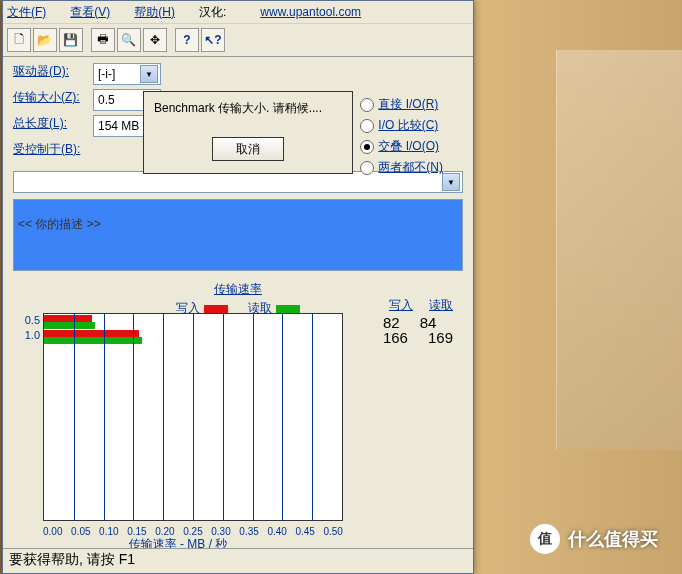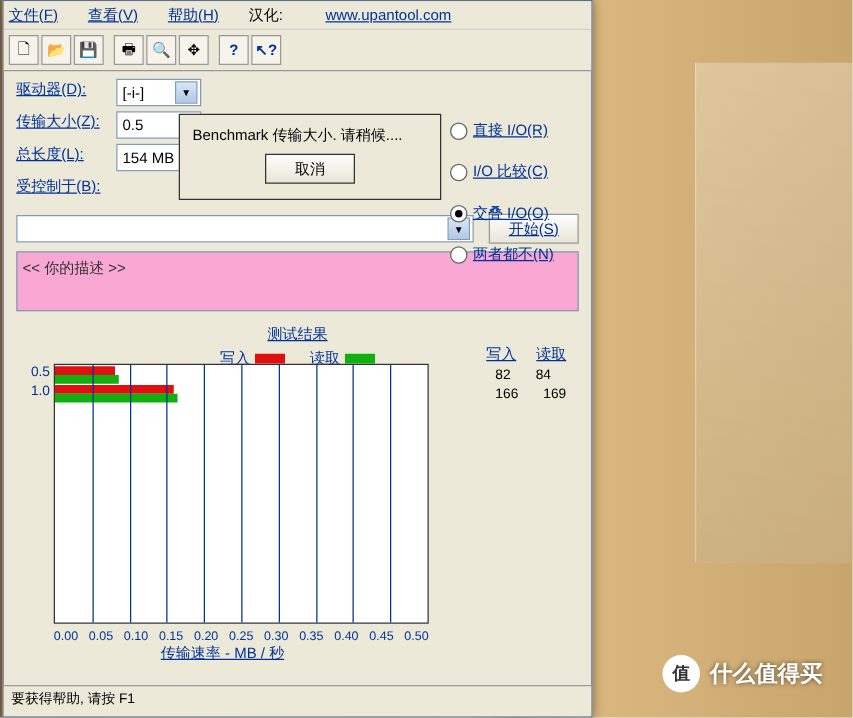--- a/index.html
+++ b/index.html
@@ -16,51 +16,51 @@
 .toolbar{height:28px;background:#ece9d8;display:flex;align-items:center;padding:2px 4px;gap:2px;border-bottom:1px solid #999}
 .tbtn{width:22px;height:22px;border:1px solid #999;background:#f5f3ea;display:flex;align-items:center;justify-content:center;font-size:12px}
 .tsep{width:4px}
 .content{padding:6px 10px}
 .row{display:flex;align-items:flex-start;height:24px;margin-bottom:2px}
 .lbl{color:#003399;text-decoration:underline;width:80px}
 .dd{height:20px;border:1px solid #7f9db9;background:#fff;display:flex;align-items:center;padding:0 2px 0 4px;position:relative}
 .dd-arrow{width:16px;height:16px;background:linear-gradient(#d7e5f7,#b3c8e6);border:1px solid #7f9db9;display:flex;align-items:center;justify-content:center;font-size:8px;margin-left:auto}
 .spin-btns{display:flex;flex-direction:column;margin-left:auto}
 .spin-btn{width:16px;height:8px;background:linear-gradient(#d7e5f7,#b3c8e6);border:1px solid #7f9db9;font-size:6px;display:flex;align-items:center;justify-content:center}
-.radio-col{position:absolute;right:30px;top:95px;display:flex;flex-direction:column;gap:16px}
+.radio-col{position:absolute;right:30px;top:95px;display:flex;flex-direction:column;gap:4px}
 .radio-item{display:flex;align-items:center;gap:4px}
 .radio{width:12px;height:12px;border:1px solid #666;border-radius:50%;background:#fff;display:flex;align-items:center;justify-content:center}
 .radio.checked::after{content:"";width:6px;height:6px;background:#000;border-radius:50%}
 .rlbl{color:#003399;text-decoration:underline}
 .ctrl-row{display:flex;align-items:center;margin-top:6px}
 .big-dd{flex:1;height:20px;border:1px solid #7f9db9;background:#fff;display:flex;align-items:center;padding:0 2px}
 .start-btn{width:70px;height:22px;border:1px solid #999;background:linear-gradient(#fefefe,#e8e5d8);margin-left:12px;color:#003399;text-decoration:underline;display:flex;align-items:center;justify-content:center}
-.desc-box{margin-top:6px;height:38px;border:1px solid #7f9db9;background:#f9a8d4;padding:4px 4px;color:#333;overflow:hidden}
+.desc-box{margin-top:6px;height:38px;border:1px solid #7f9db9;background:#3b82f6;padding:16px 4px;color:#333;overflow:hidden}
 .chart-area{margin-top:10px;height:280px;position:relative}
 .chart-title{text-align:center;color:#003399;text-decoration:underline}
 .legend{display:flex;justify-content:center;gap:20px;margin-top:2px;align-items:center}
 .leg-item{display:flex;align-items:center;gap:4px}
 .leg-sw{width:24px;height:8px}
 .leg-lbl{color:#003399;text-decoration:underline}
 .data-hdr{position:absolute;right:10px;top:16px;display:flex;gap:16px}
 .data-hdr span{color:#003399;text-decoration:underline}
-.data-vals{position:absolute;right:10px;top:34px;text-align:right;line-height:15px;font-size:11px}
+.data-vals{position:absolute;right:10px;top:34px;text-align:right;line-height:15px;font-size:15px}
 .data-vals .drow{display:flex;gap:20px}
 .plot{position:absolute;left:30px;top:32px;bottom:40px;right:120px;border:1px solid #333;background:#fff}
 .ylbl{position:absolute;right:calc(100% + 4px);font-size:11px;color:#003399}
 .grid-v{position:absolute;top:0;bottom:0;width:1px;background:#003399}
 .bar{position:absolute;height:7px;left:0}
 .bar.wr{background:#e01010}
 .bar.rd{background:#10b010}
 .xlbls{position:absolute;bottom:24px;left:30px;right:120px;display:flex;justify-content:space-between;font-size:10px;color:#003399}
 .xaxis-title{position:absolute;bottom:8px;left:0;right:120px;text-align:center;color:#003399;text-decoration:underline}
-.statusbar{position:absolute;bottom:0;left:0;right:0;height:20px;background:#ece9d8;border-top:1px solid #999;padding:2px 6px;font-size:11px}
+.statusbar{position:absolute;bottom:0;left:0;right:0;height:20px;background:#ece9d8;border-top:1px solid #999;padding:2px 6px;font-size:14px}
 .dialog{position:absolute;left:140px;top:90px;width:208px;background:#ece9d8;border:1px solid #333;z-index:10}
 .dlg-body{padding:8px 10px}
-.dlg-btn{width:70px;height:22px;border:1px solid #333;background:linear-gradient(#fefefe,#e8e5d8);margin:6px auto 4px;display:flex;align-items:center;justify-content:center}
+.dlg-btn{width:70px;height:22px;border:1px solid #333;background:linear-gradient(#fefefe,#e8e5d8);margin:20px auto 4px;display:flex;align-items:center;justify-content:center}
 .watermark{position:absolute;right:24px;bottom:20px;display:flex;align-items:center;gap:8px}
 .wm-circle{width:30px;height:30px;background:#fff;border-radius:50%;display:flex;align-items:center;justify-content:center;font-size:14px;font-weight:bold;color:#333}
 .wm-text{color:#fff;font-size:18px;font-weight:bold;text-shadow:0 0 4px rgba(0,0,0,.6)}
 .blur-panel{position:absolute;right:0;top:50px;width:125px;height:400px;background:linear-gradient(to bottom,rgba(240,230,210,.4),rgba(200,180,140,.5));border-left:1px solid rgba(255,255,255,.3)}
 </style>
 </head>
 <body>
 
 <div class="blur-panel"></div>
 
@@ -128,27 +128,26 @@
 
 
     <div class="row">
         <span class="lbl">受控制于(B):</span>
       </div>
     <div class="ctrl-row">
       <div class="big-dd">
         <span></span>
         <div class="dd-arrow" style="margin-left:auto">▼</div>
       </div>
-      <div class="start-btn">开始(S)</div>
     </div>
 
     <div class="desc-box">&lt;&lt;  你的描述  &gt;&gt;</div>
 
     <div class="chart-area">
-      <div class="chart-title">测试结果</div>
+      <div class="chart-title">传输速率</div>
       <div class="legend">
         <div class="leg-item">
             <span class="leg-lbl">写入</span>
             <div class="leg-sw" style="background:#e01010"></div>
           </div>
         <div class="leg-item">
             <span class="leg-lbl">读取</span>
             <div class="leg-sw" style="background:#10b010"></div>
           </div>
       </div>

